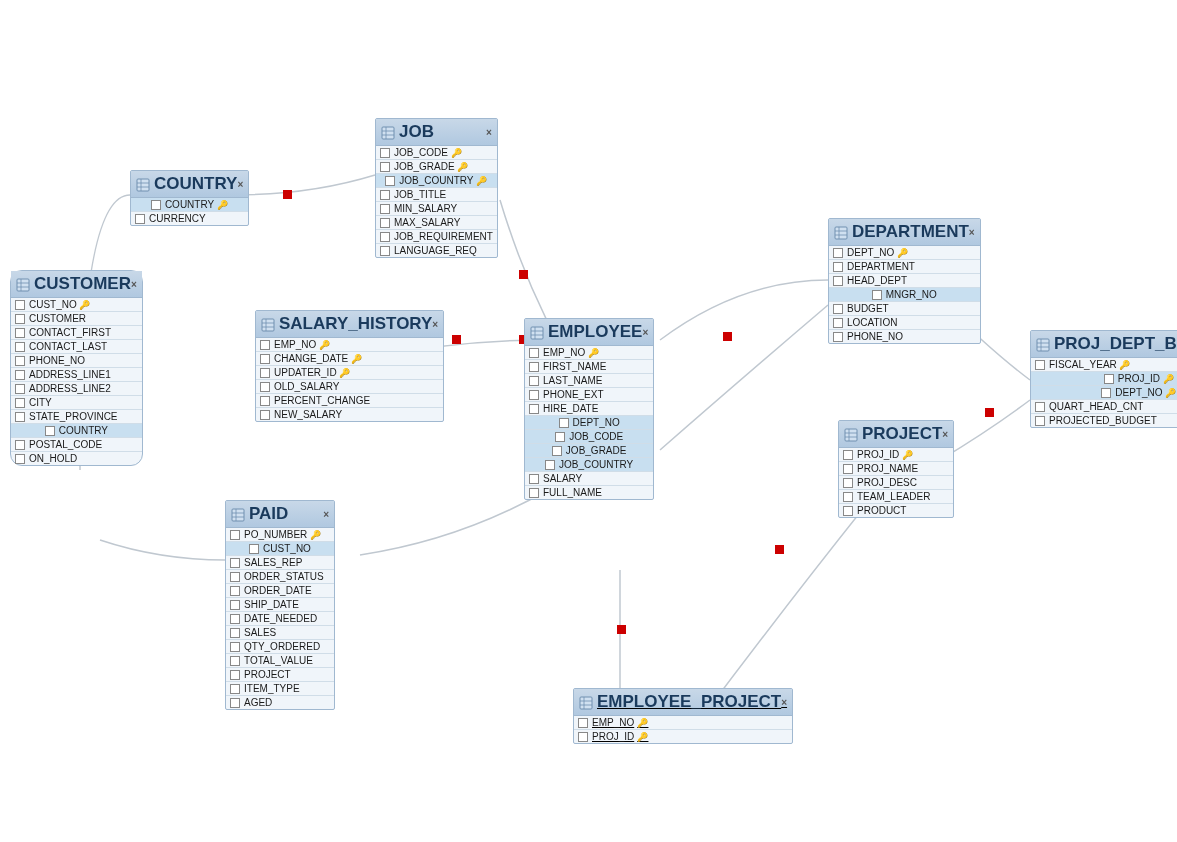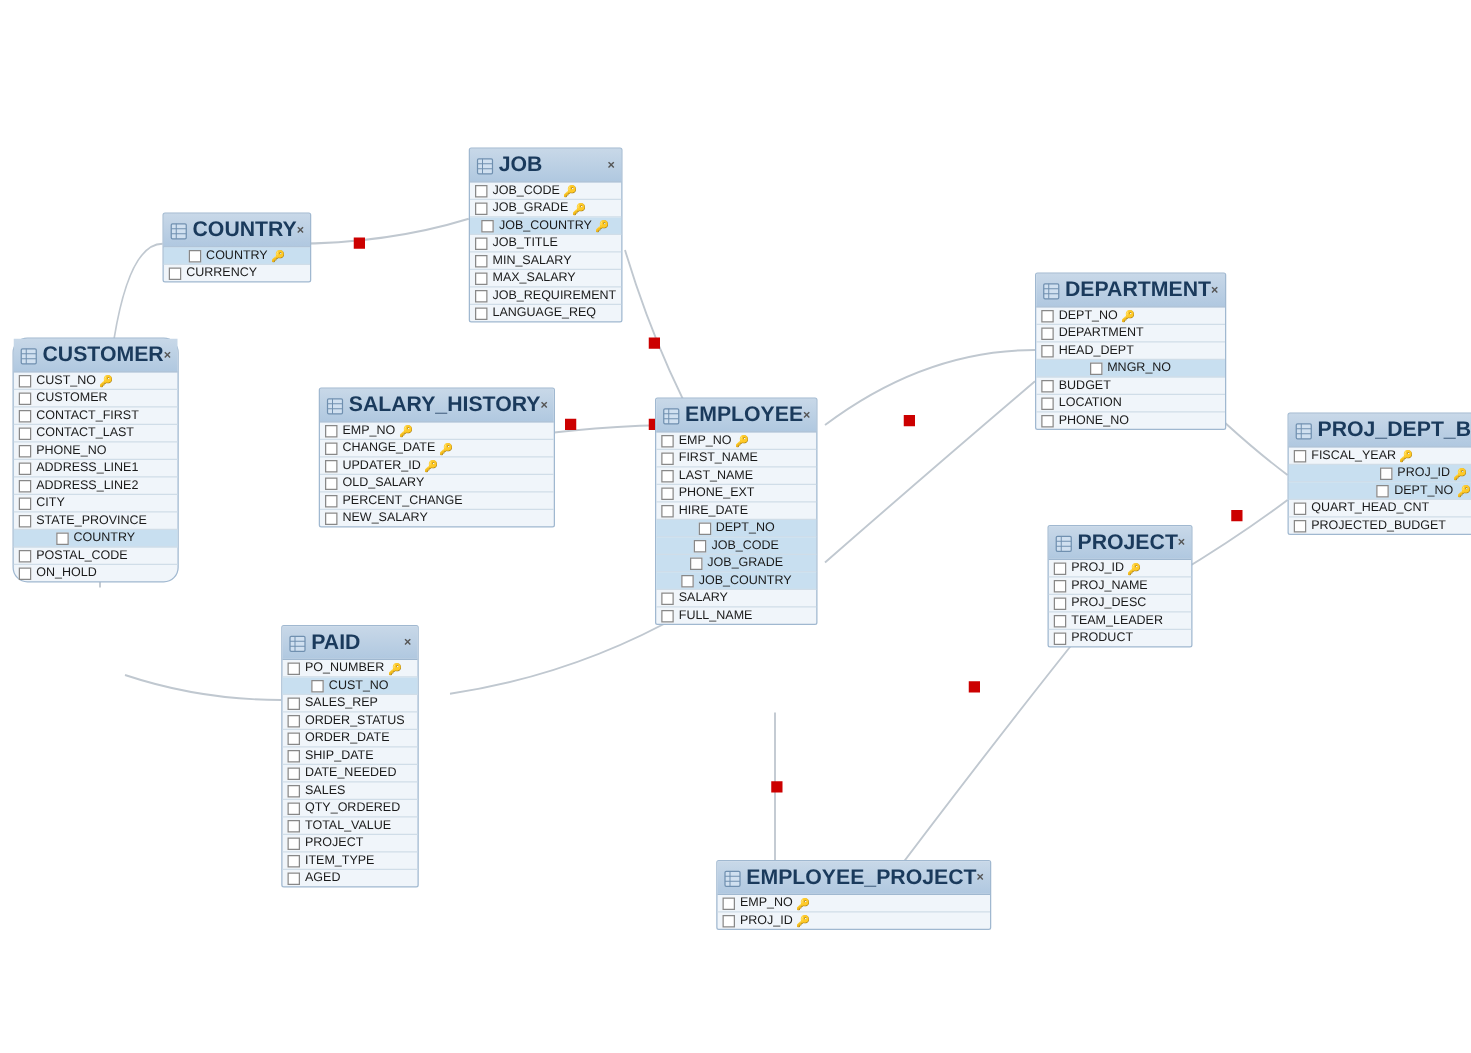--- a/index.html
+++ b/index.html
@@ -552,21 +552,21 @@
         </div>
         <div class="db-field">
           <div class="field-checkbox"></div>
           <span class="field-name">QUART_HEAD_CNT</span>
         </div>
         <div class="db-field">
           <div class="field-checkbox"></div>
           <span class="field-name">PROJECTED_BUDGET</span>
         </div>
       </div>
-      <div class="db-table" style="left: 573px; top: 688px;">
+      <div class="db-table" style="left: 573px; top: 688px; text-decoration: underline;">
         <div class="db-table-header">
           <div class="db-table-title">
             <span class="table-icon"><svg width="14" height="14" viewBox="0 0 14 14" xmlns="http://www.w3.org/2000/svg">
     <rect x="1" y="1" width="12" height="12" rx="1" fill="#d0e0f0" stroke="#7090b0" stroke-width="1"></rect>
     <line x1="1" y1="5" x2="13" y2="5" stroke="#7090b0" stroke-width="0.8"></line>
     <line x1="1" y1="9" x2="13" y2="9" stroke="#7090b0" stroke-width="0.8"></line>
     <line x1="5" y1="1" x2="5" y2="13" stroke="#7090b0" stroke-width="0.8"></line>
   </svg></span>
             <span>EMPLOYEE_PROJECT</span>
           </div>

